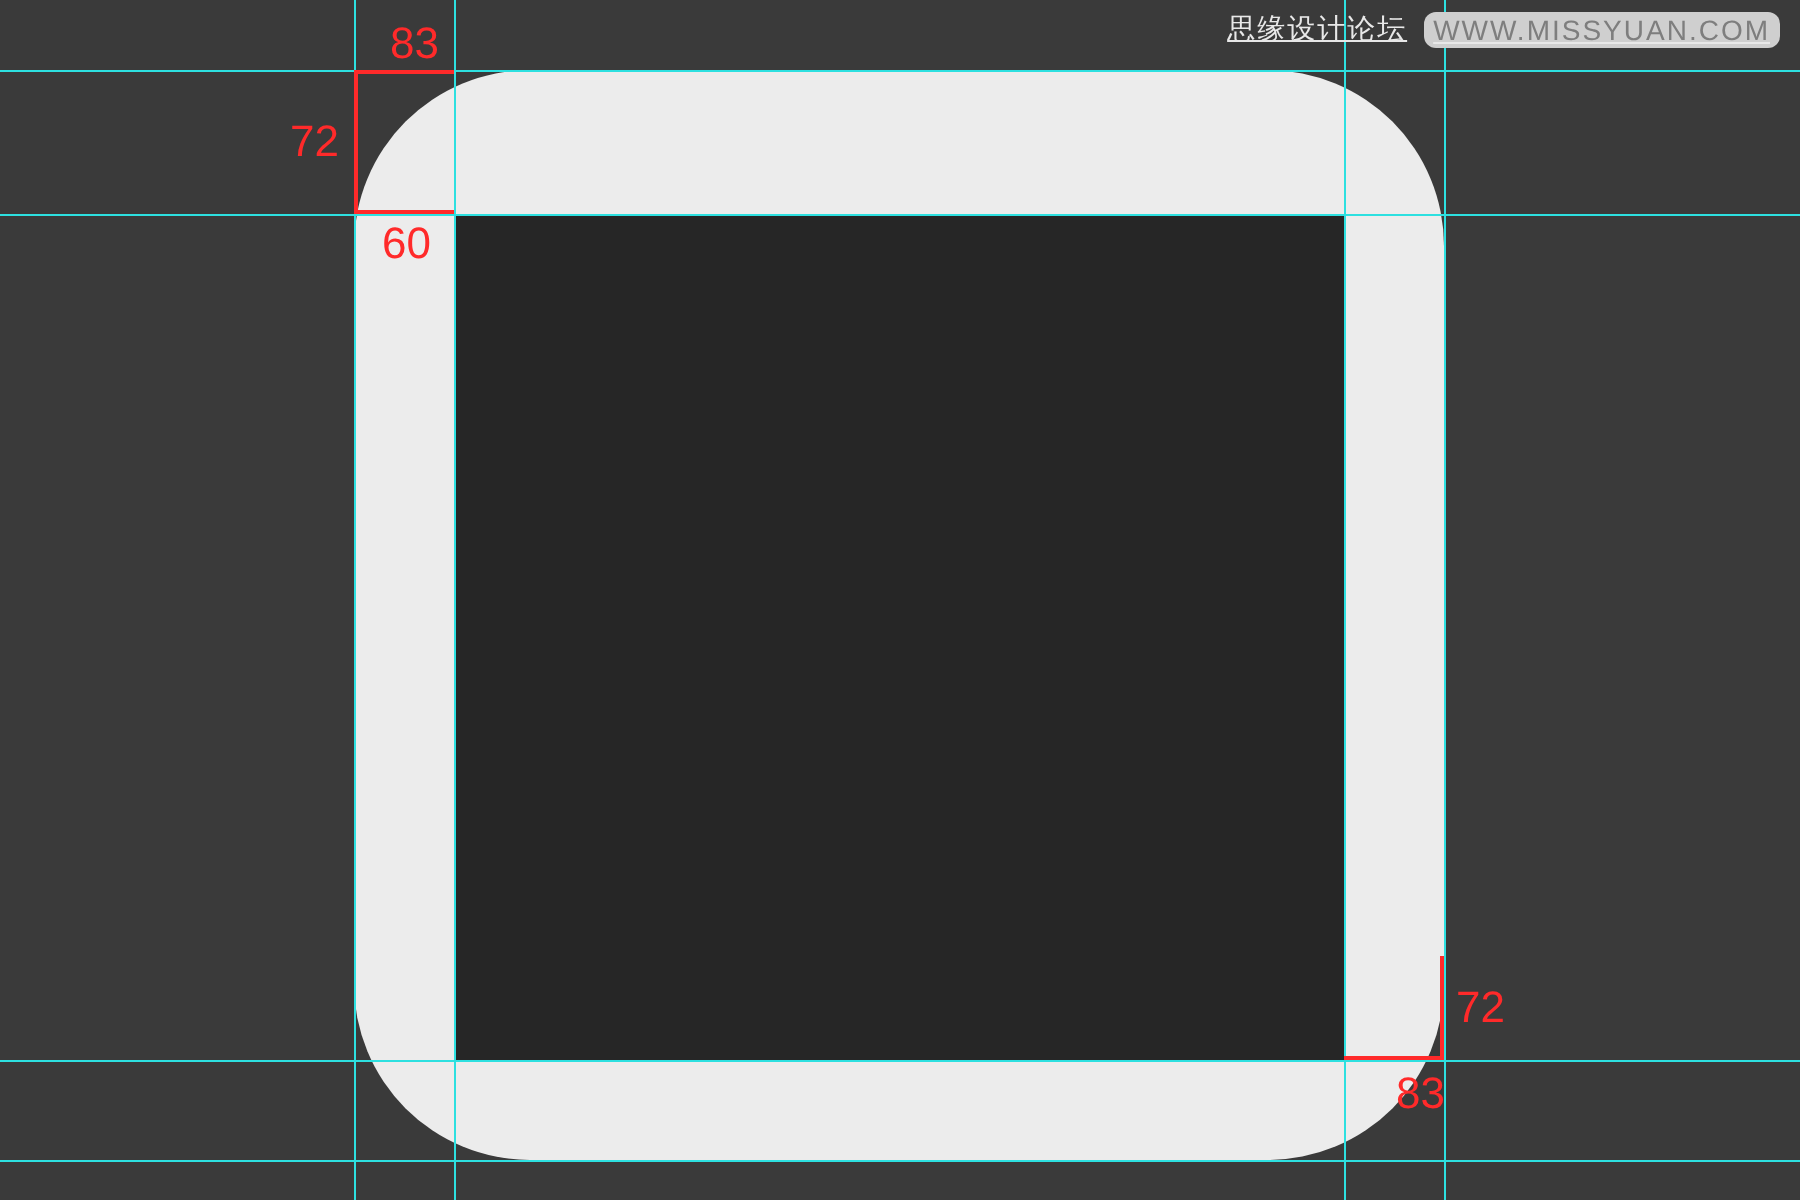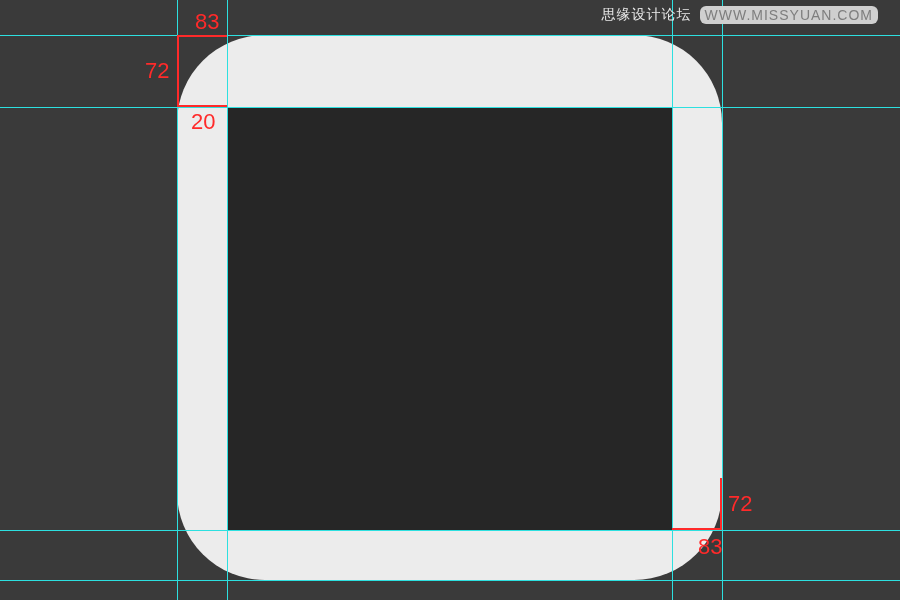--- a/index.html
+++ b/index.html
@@ -36,26 +36,27 @@
     color: #ff2a2a;
     font-size: 22px;
     font-weight: 400;
     line-height: 1;
     white-space: nowrap;
   }
 
   .watermark {
     position: absolute;
     top: 6px;
-    right: 22px;
+    right: 10px;
     display: flex;
     align-items: center;
     gap: 8px;
     color: #e8e8e8;
     font-size: 14px;
+    text-decoration: underline;
   }
   .watermark .cn { letter-spacing: 1px; font-weight: 500; }
   .watermark .url {
     background: #cfcfcf;
     color: #7e7e7e;
     font-size: 14px;
     letter-spacing: 1px;
     padding: 1px 5px;
     border-radius: 6px;
   }
@@ -74,21 +75,21 @@
   <div class="guide h" id="gh3" style="top: 530px;"></div>
   <div class="guide h" id="gh4" style="top: 580px;"></div>
   <div class="guide v" id="gv1" style="left: 177px;"></div>
   <div class="guide v" id="gv2" style="left: 227px;"></div>
   <div class="guide v" id="gv3" style="left: 672px;"></div>
   <div class="guide v" id="gv4" style="left: 722px;"></div>
 
   <div class="measure" id="m-tl" style="left: 177px; top: 35px; width: 50px; height: 72px; border-right: none;"></div>
   <div class="label" id="l-tl-top" style="left: 195px; top: 11px;">83</div>
   <div class="label" id="l-tl-left" style="left: 145px; top: 60px;">72</div>
-  <div class="label" id="l-tl-bot" style="left: 191px; top: 111px;">20</div>
+  <div class="label" id="l-tl-bot" style="left: 191px; top: 111px;">60</div>
 
   <div class="measure" id="m-br" style="left: 672px; top: 478px; width: 50px; height: 52px; border-left: none; border-top: none;"></div>
   <div class="label" id="l-br-right" style="left: 728px; top: 493px;">72</div>
   <div class="label" id="l-br-bot" style="left: 698px; top: 536px;">83</div>
 
   <div class="watermark">
     <span class="cn">思缘设计论坛</span>
     <span class="url">WWW.MISSYUAN.COM</span>
   </div>
 

